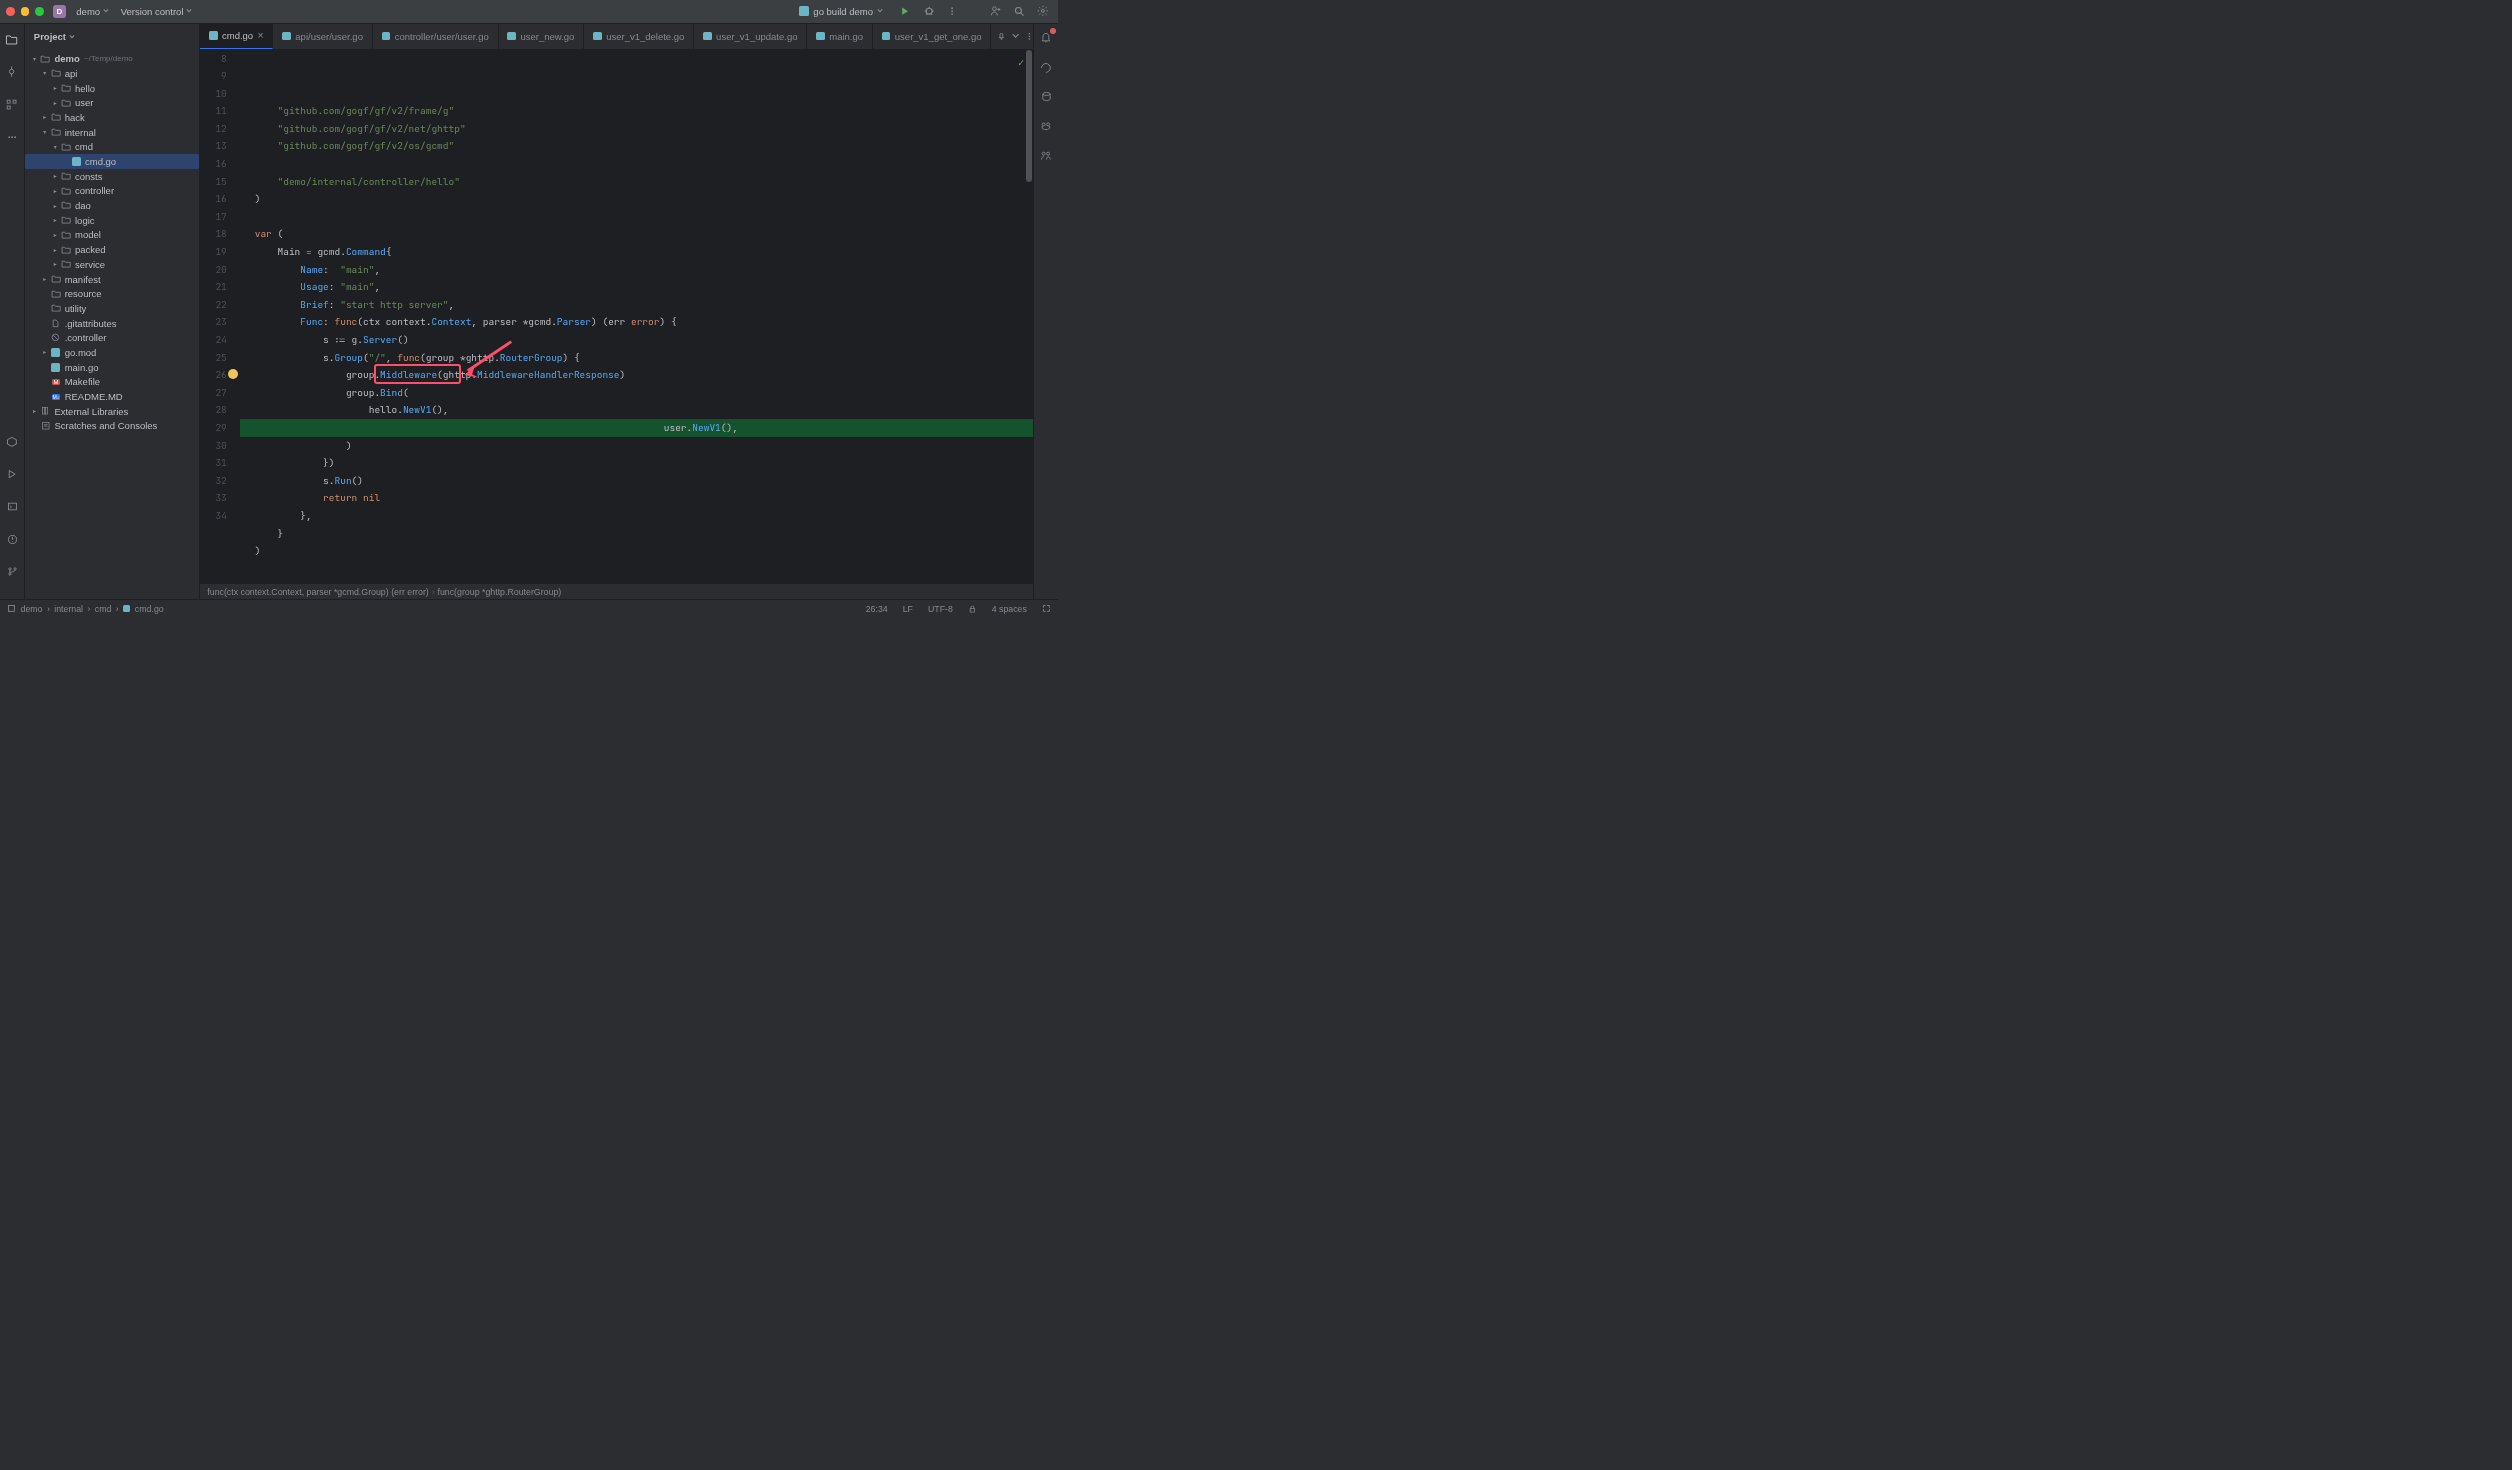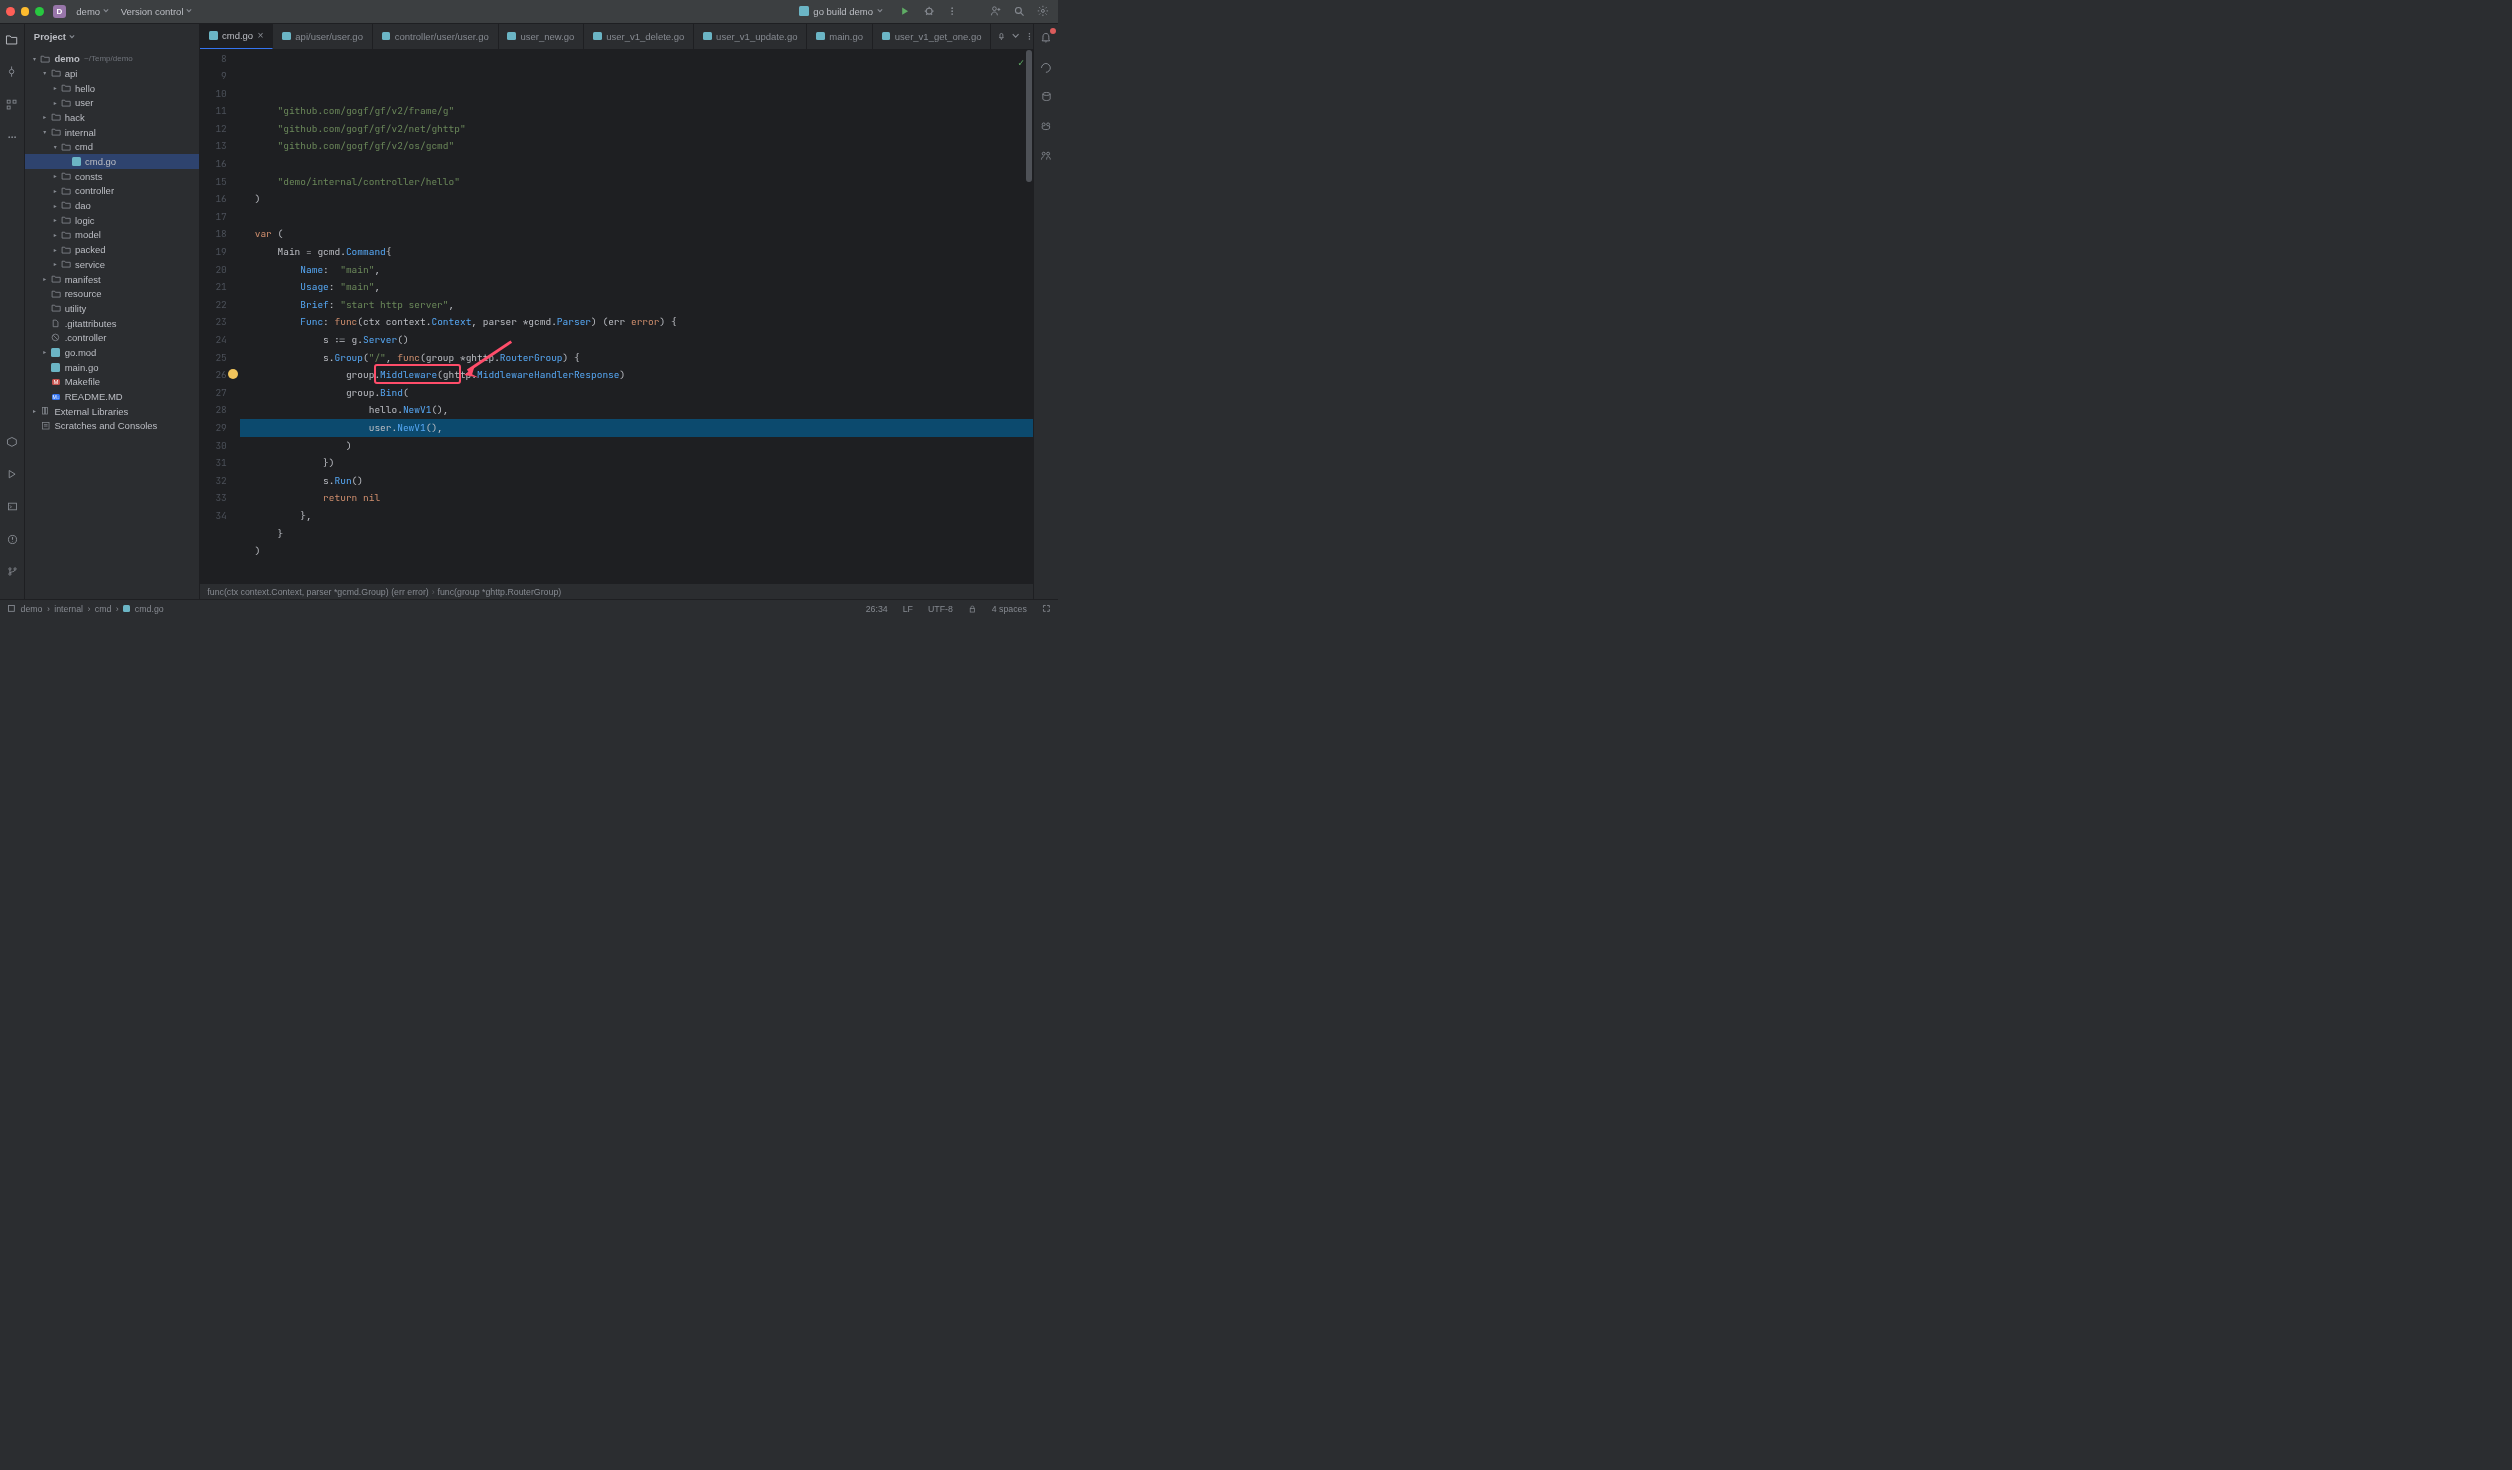--- a/index.html
+++ b/index.html
@@ -142,21 +142,21 @@
 .code {
   flex: 1;
   font-family: 'JetBrains Mono', Menlo, monospace;
   font-size: 9.5px;
   line-height: 17.6px;
   white-space: pre;
   color: #bcbec4;
   position: relative;
 }
 .code-line { height: 17.6px; padding-left: 14.7px; }
-.code-line.highlighted { background: #0c4a6e; }
+.code-line.highlighted { background: #14532d; text-align: center; }
 .tk-str { color: #6a8759; }
 .tk-kw { color: #cf8e6d; }
 .tk-id { color: #56a8f5; }
 
 .highlight-box {
   position: absolute;
   border: 2.2px solid #ff4d6a;
   border-radius: 2.9px;
   pointer-events: none;
 }

